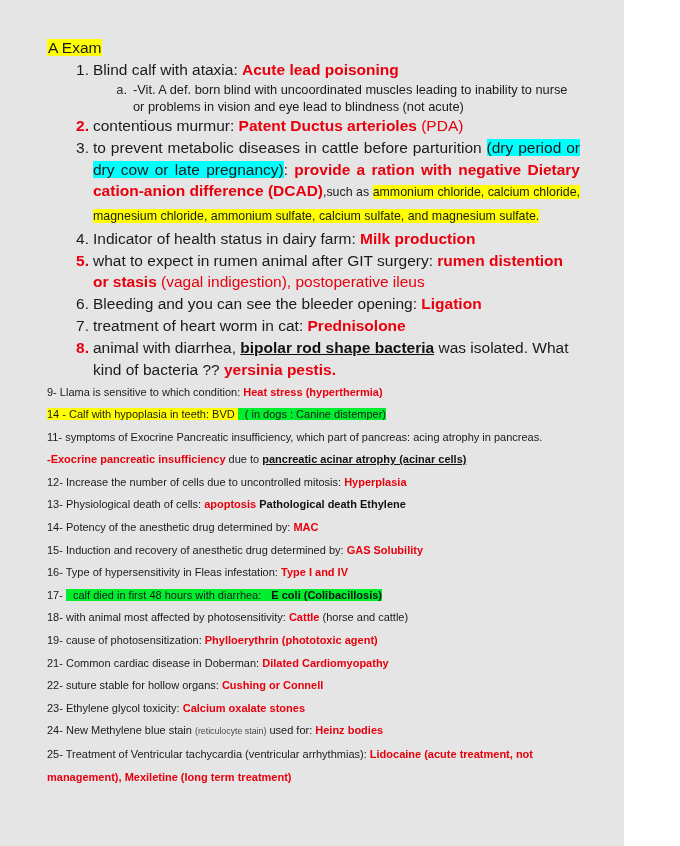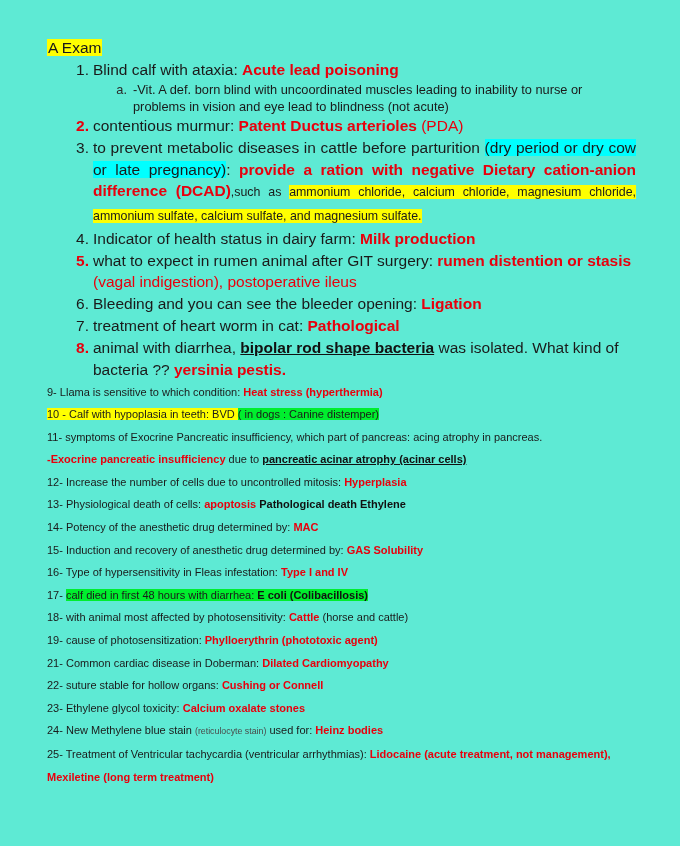--- a/index.html
+++ b/index.html
@@ -9,38 +9,38 @@
   }
   body {
     width: 680px;
     height: 846px;
     font-family: "Liberation Sans", sans-serif;
     color: #1a1a1a;
     overflow: hidden;
   }
   .page {
     position: relative;
-    width: 680px;
+    width: 624px;
     height: 846px;
-    background: #5eead4;
+    background: #e5e5e5;
     box-sizing: border-box;
     padding: 38px 44px 0 47px;
   }
 
   
   .r-plain     { color: #1a1a1a; text-align: center; }
   .r-red       { color: #E8000D; font-weight: bold; }
   .r-red-n     { color: #E8000D; font-weight: normal; }
   .r-black-b   { color: #111111; font-weight: bold; }
   .r-ul        { text-decoration: underline; margin-top: 28px; }
   .r-small     { font-size: 0.80em; }
   .r-gray-small{ color: #4a4a4a; font-size: 0.80em; }
   .hl-yellow   { background: #FFFF00; }
   .hl-cyan     { background: #00FFFF; }
-  .hl-green    { background: #00EE2E; }
+  .hl-green    { background: #00EE2E; padding-left: 7px; }
 
   
   .doc-title {
     font-size: 15.5px;
     line-height: 19px;
     color: #1a1a1a;
     margin: 0 0 2px 0;
     display: block;
   }
   .doc-title .t-hl {
@@ -143,31 +143,31 @@
       <li class="red-num">
         <span class="num">5.</span>
         <span class="body"><span class="r-plain">what to expect in rumen animal after GIT surgery: </span><span class="r-red">rumen distention or stasis </span><span class="r-red-n">(vagal indigestion), postoperative ileus</span></span>
       </li>
       <li>
         <span class="num">6.</span>
         <span class="body"><span class="r-plain">Bleeding and you can see the bleeder opening: </span><span class="r-red">Ligation</span></span>
       </li>
       <li>
         <span class="num">7.</span>
-        <span class="body"><span class="r-plain">treatment of heart worm in cat: </span><span class="r-red">Pathological</span></span>
+        <span class="body"><span class="r-plain">treatment of heart worm in cat: </span><span class="r-red">Prednisolone</span></span>
       </li>
       <li class="red-num">
         <span class="num">8.</span>
         <span class="body"><span class="r-plain">animal with diarrhea, </span><span class="r-black-b r-ul">bipolar rod shape bacteria</span><span class="r-plain"> was isolated. What kind of bacteria ?? </span><span class="r-red">yersinia pestis.</span></span>
       </li>
     </ol>
 
   <div class="flat-list" id="flat-list">
       <div class="flat-line" id="line-9"><span class="r-plain">9- Llama is sensitive to which condition: </span><span class="r-red">Heat stress (hyperthermia)</span></div>
-      <div class="flat-line" id="line-10"><span class="r-plain hl-yellow">10 - Calf with hypoplasia in teeth: BVD </span><span class="r-plain hl-green">( in dogs : Canine distemper)</span></div>
+      <div class="flat-line" id="line-10"><span class="r-plain hl-yellow">14 - Calf with hypoplasia in teeth: BVD </span><span class="r-plain hl-green">( in dogs : Canine distemper)</span></div>
       <div class="flat-line" id="line-11"><span class="r-plain">11- symptoms of Exocrine Pancreatic insufficiency, which part of pancreas: acing atrophy in pancreas.</span></div>
       <div class="flat-line" id="line-11b"><span class="r-red">-Exocrine pancreatic insufficiency</span><span class="r-plain"> due to </span><span class="r-black-b r-ul">pancreatic acinar atrophy (acinar cells)</span></div>
       <div class="flat-line" id="line-12"><span class="r-plain">12- Increase the number of cells due to uncontrolled mitosis: </span><span class="r-red">Hyperplasia</span></div>
       <div class="flat-line" id="line-13"><span class="r-plain">13- Physiological death of cells: </span><span class="r-red">apoptosis</span><span class="r-plain"> </span><span class="r-black-b">Pathological death Ethylene</span></div>
       <div class="flat-line" id="line-14"><span class="r-plain">14- Potency of the anesthetic drug determined by: </span><span class="r-red">MAC</span></div>
       <div class="flat-line" id="line-15"><span class="r-plain">15- Induction and recovery of anesthetic drug determined by: </span><span class="r-red">GAS Solubility</span></div>
       <div class="flat-line" id="line-16"><span class="r-plain">16- Type of hypersensitivity in Fleas infestation: </span><span class="r-red">Type I and IV</span></div>
       <div class="flat-line" id="line-17"><span class="r-plain">17- </span><span class="r-plain hl-green">calf died in first 48 hours with diarrhea: </span><span class="r-black-b hl-green">E coli (Colibacillosis)</span></div>
       <div class="flat-line" id="line-18"><span class="r-plain">18- with animal most affected by photosensitivity: </span><span class="r-red">Cattle</span><span class="r-plain"> (horse and cattle)</span></div>
       <div class="flat-line" id="line-19"><span class="r-plain">19- cause of photosensitization: </span><span class="r-red">Phylloerythrin (phototoxic agent)</span></div>

